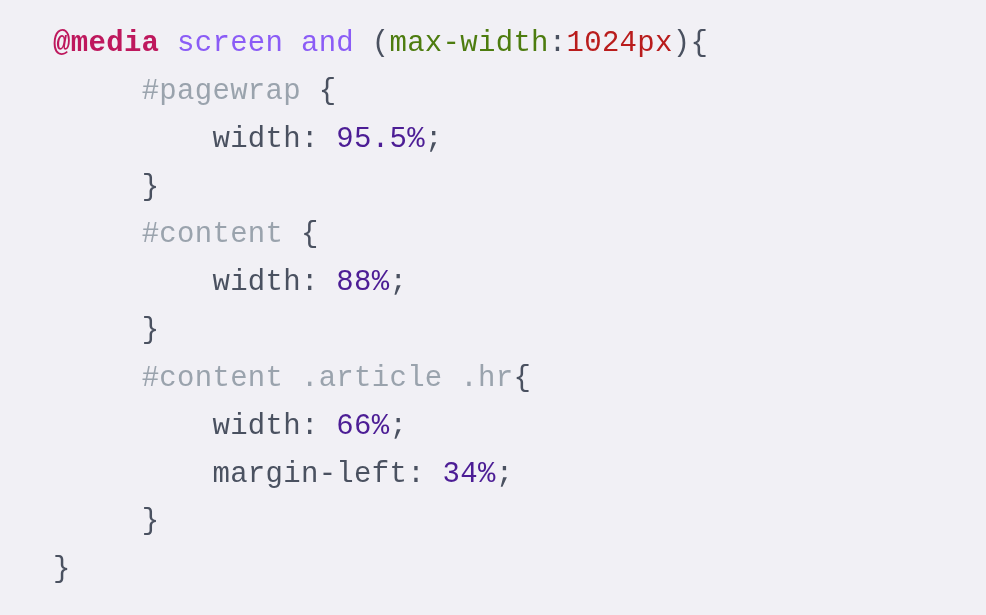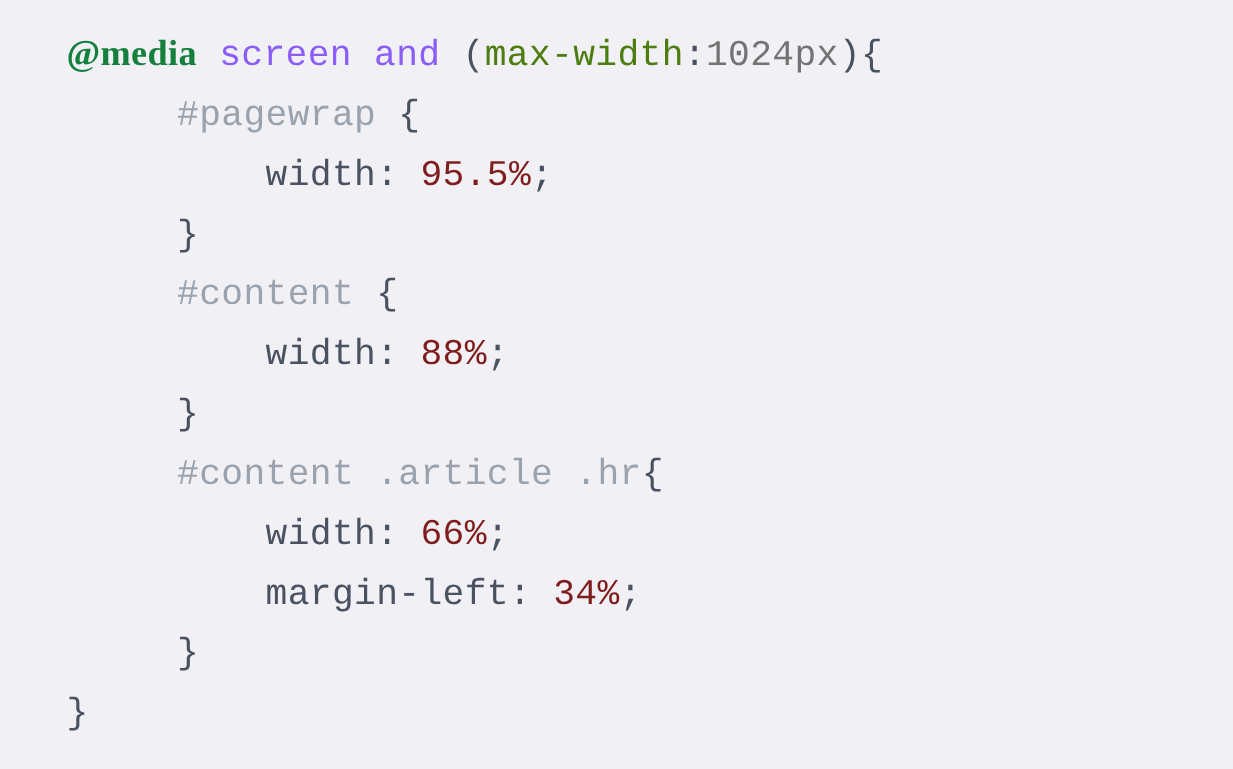--- a/index.html
+++ b/index.html
@@ -18,31 +18,31 @@
       letter-spacing: 0.3px;
       width: 986px;
       height: 615px;
       overflow: hidden;
     }
     pre {
       white-space: pre;
       font-family: inherit;
       margin: 0;
     }
-    .t-atrule { color: #15803d; font-weight: 600; font-family: Liberation Serif, serif; }
+    .t-atrule { color: #be185d; font-weight: 600; }
     .t-mediatype { color: #8b5cf6; }
     .t-media-paren { color: #4a5160; }
     .t-media-feat { color: #4d7c0f; }
     .t-media-colon { color: #4a5160; }
-    .t-media-val { color: #737373; }
+    .t-media-val { color: #b91c1c; }
     .t-brace { color: #4a5160; font-weight: 500;}
     .t-selector { color: #9aa3ad; }
     .t-prop { color: #4a5160; }
     .t-propcolon { color: #4a5160; }
-    .t-val { color: #7f1d1d; }
+    .t-val { color: #4c1d95; }
     .t-semi { color: #4a5160; }
   </style>
 </head>
 <body>
 
 <pre><span><span>   </span><span class="t-atrule">@media</span> <span class="t-mediatype">screen and</span> <span class="t-media-paren">(</span><span class="t-media-feat">max-width</span><span class="t-media-colon">:</span><span class="t-media-val">1024px</span><span class="t-media-paren">)</span><span class="t-brace">{</span></span>
 <span><span>        </span><span class="t-selector">#pagewrap</span> <span class="t-brace">{</span>
 <span><span>            </span><span class="t-prop">width</span><span class="t-propcolon">:</span> <span class="t-val">95.5%</span><span class="t-semi">;</span></span>
 <span>        </span><span class="t-brace">}</span></span>
 <span><span>        </span><span class="t-selector">#content</span> <span class="t-brace">{</span>

